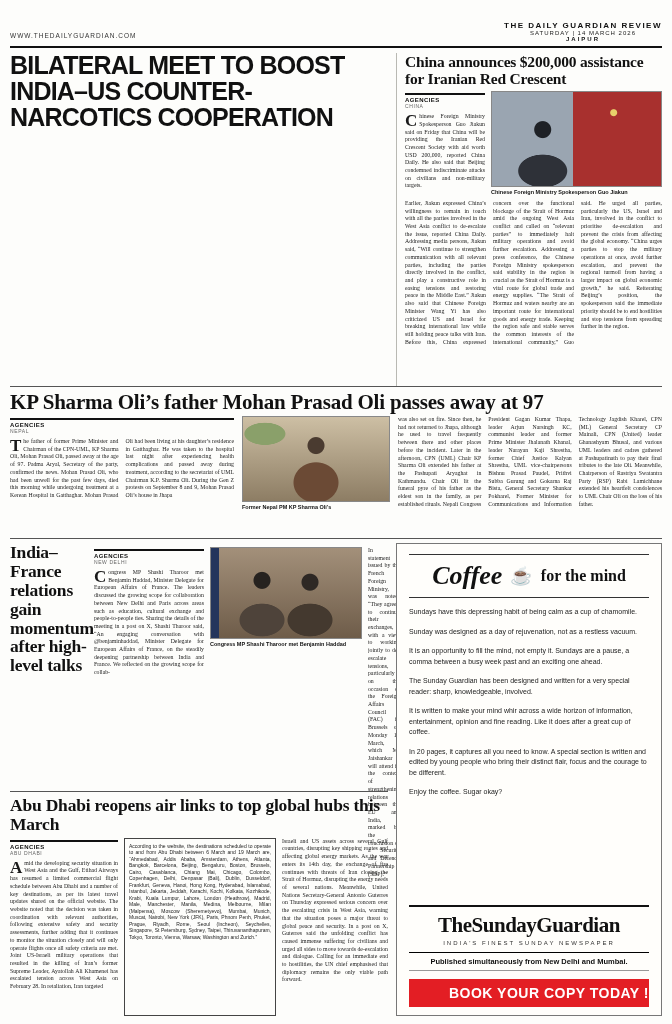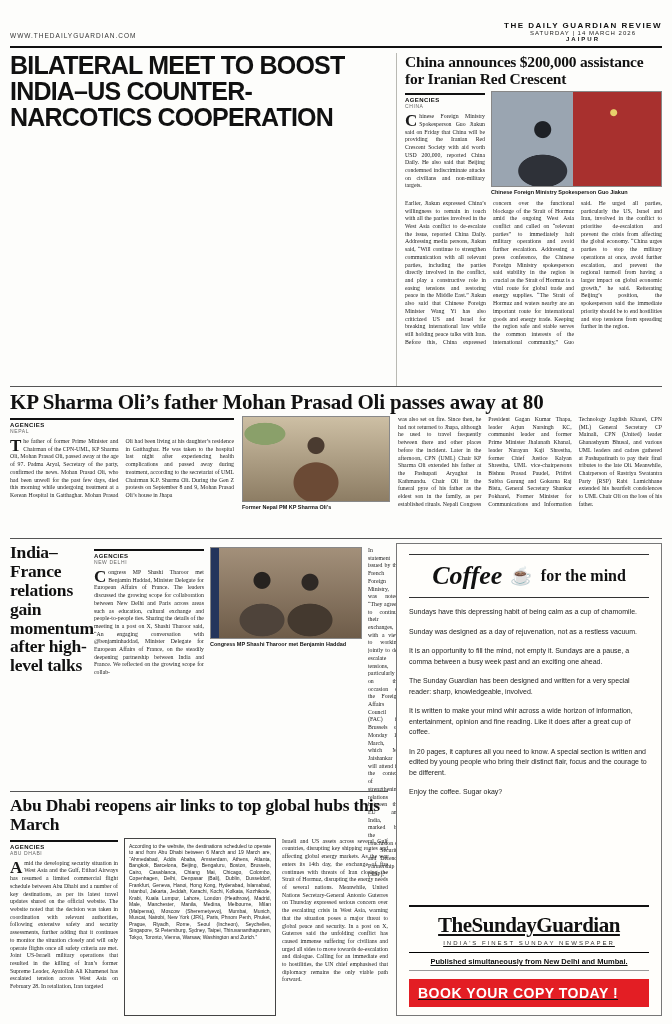--- a/index.html
+++ b/index.html
@@ -99,25 +99,25 @@
   .ab-c1 { width:108px; }
   .ab-box { width:152px; border:1px solid #444; padding:4px; font-size:5px; line-height:1.3; text-align:justify; overflow:hidden; font-family:"Liberation Sans", sans-serif; color:#222; }
   .ab-c3 { flex:1; }
   
   .ad { flex:1; border:1px solid #777; display:flex; flex-direction:column; padding:10px 12px 8px 12px; background:#fffefb; }
   .ad-titlerow { border-top:1px solid #333; border-bottom:1px solid #333; padding:6px 0; display:flex; align-items:center; gap:8px; justify-content:center; }
   .ad-coffee { font:italic bold 26px "Liberation Serif", serif; }
   .ad-cup { font-size:18px; }
   .ad-rest { font:bold 16px "Liberation Serif", serif; }
   .ad-p { font:7px/1.5 "Liberation Sans", sans-serif; color:#222; margin-top:9px; }
-  .ad-brandblock { margin-top:auto; text-align:center;text-decoration:underline; }
+  .ad-brandblock { margin-top:auto; text-align:center; }
   .ad-brand { font:bold 21px "Liberation Serif", serif; letter-spacing:-0.5px; border-top:2px solid #111; padding-top:6px; }
   .ad-tag { font:6px "Liberation Sans", sans-serif; letter-spacing:2px; color:#333; margin-top:2px; }
   .ad-pub { font:bold 7.5px "Liberation Sans", sans-serif; border-top:1px solid #000000; border-bottom:1px solid #999; padding:4px 0; margin-top:6px; }
-  .ad-cta { margin-top:8px; background:#e31e24; color:#fff; font:bold 14px "Liberation Sans", sans-serif; text-align:left; padding:6px 9px; letter-spacing:.5px; }
+  .ad-cta { margin-top:8px; background:#e31e24; color:#fff; font:bold 14px "Liberation Sans", sans-serif; text-align:right; padding:6px 0; letter-spacing:.5px; }
 </style>
 </head>
 <body>
 
 <div class="page">
 
   <header class="hdr">
     <div class="hdr-left">WWW.THEDAILYGUARDIAN.COM</div>
     <div class="hdr-center">
       <div class="mast">THE DAILY GUARDIAN REVIEW</div>
@@ -165,21 +165,21 @@
           <div class="photo ph-china"></div>
           <div class="cap">Chinese Foreign Ministry Spokesperson Guo Jiakun</div>
         </div>
       </div>
       <p class="bt china-cols">Earlier, Jiakun expressed China’s willingness to remain in touch with all the parties involved in the West Asia conflict to de-escalate the issue, reported China Daily. Addressing media persons, Jiakun said, “Will continue to strengthen communication with all relevant parties, including the parties directly involved in the conflict, and play a constructive role in easing tensions and restoring peace in the Middle East.” Jiakun also said that Chinese Foreign Minister Wang Yi has also criticized US and Israel for breaking international law while still holding peace talks with Iran. Before this, China expressed concern over the functional blockage of the Strait of Hormuz amid the ongoing West Asia conflict and called on “relevant parties” to immediately halt military operations and avoid further escalation. Addressing a press conference, the Chinese Foreign Ministry spokesperson said stability in the region is crucial as the Strait of Hormuz is a vital route for global trade and energy supplies. “The Strait of Hormuz and waters nearby are an important route for international goods and energy trade. Keeping the region safe and stable serves the common interests of the international community,” Guo said. He urged all parties, particularly the US, Israel and Iran, involved in the conflict to prioritise de-escalation and prevent the crisis from affecting the global economy. “China urges parties to stop the military operations at once, avoid further escalation, and prevent the regional turmoil from having a larger impact on global economic growth,” he said. Reiterating Beijing’s position, the spokesperson said the immediate priority should be to end hostilities and stop tensions from spreading further in the region.</p>
     </article>
 
   </section>
 
   <section class="row2">
-    <h2 class="oli-h">KP Sharma Oli’s father Mohan Prasad Oli passes away at 80</h2>
+    <h2 class="oli-h">KP Sharma Oli’s father Mohan Prasad Oli passes away at 97</h2>
     <div class="oli-body">
       <div class="oli-left">
         <div class="byline">
           <span class="agency">AGENCIES</span>
           <span class="loc">NEPAL</span>
         </div>
         <p class="bt dropcap">The father of former Prime Minister and Chairman of the CPN-UML, KP Sharma Oli, Mohan Prasad Oli, passed away at the age of 97. Padma Aryal, Secretary of the party, confirmed the news. Mohan Prasad Oli, who had been unwell for the past few days, died this morning while undergoing treatment at a Kerean Hospital in Gatthaghar. Mohan Prasad Oli had been living at his daughter’s residence in Gatthaghar. He was taken to the hospital last night after experiencing health complications and passed away during treatment, according to the secretariat of UML Chairman K.P. Sharma Oli. During the Gen Z protests on September 8 and 9, Mohan Prasad Oli’s house in Jhapa</p>
       </div>
       <div class="oli-mid">
         <div class="photo ph-oli"></div>

